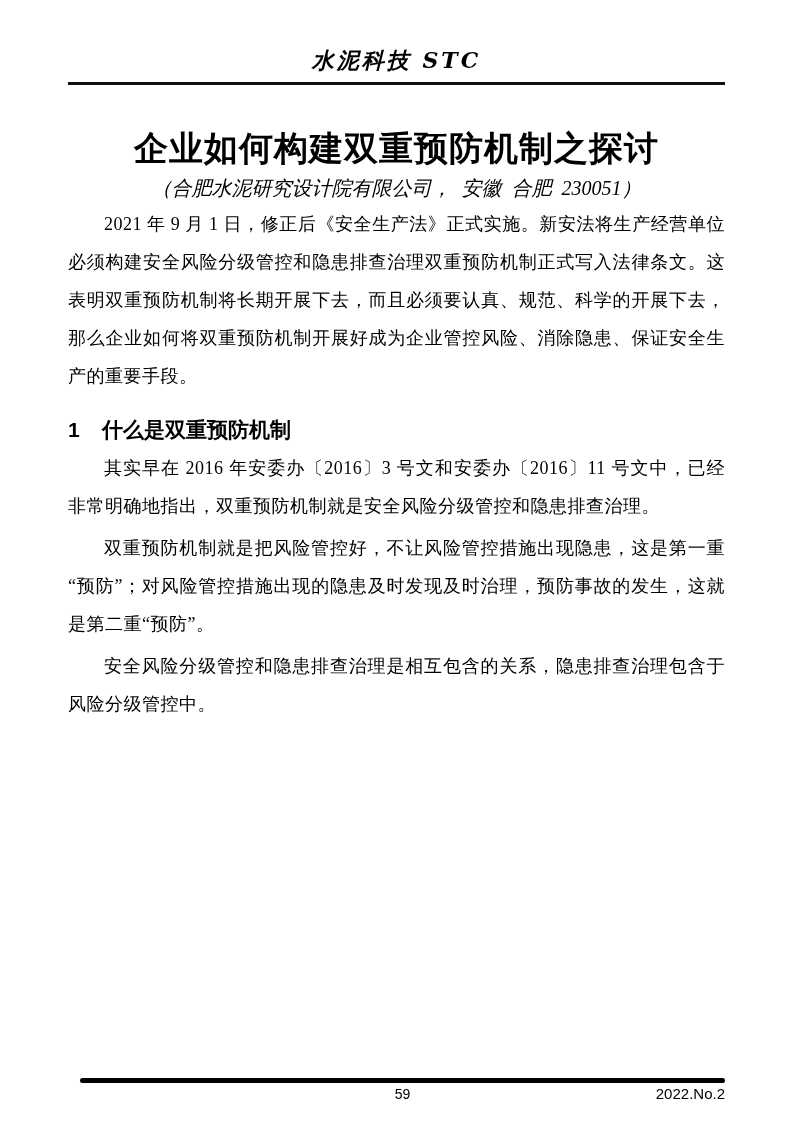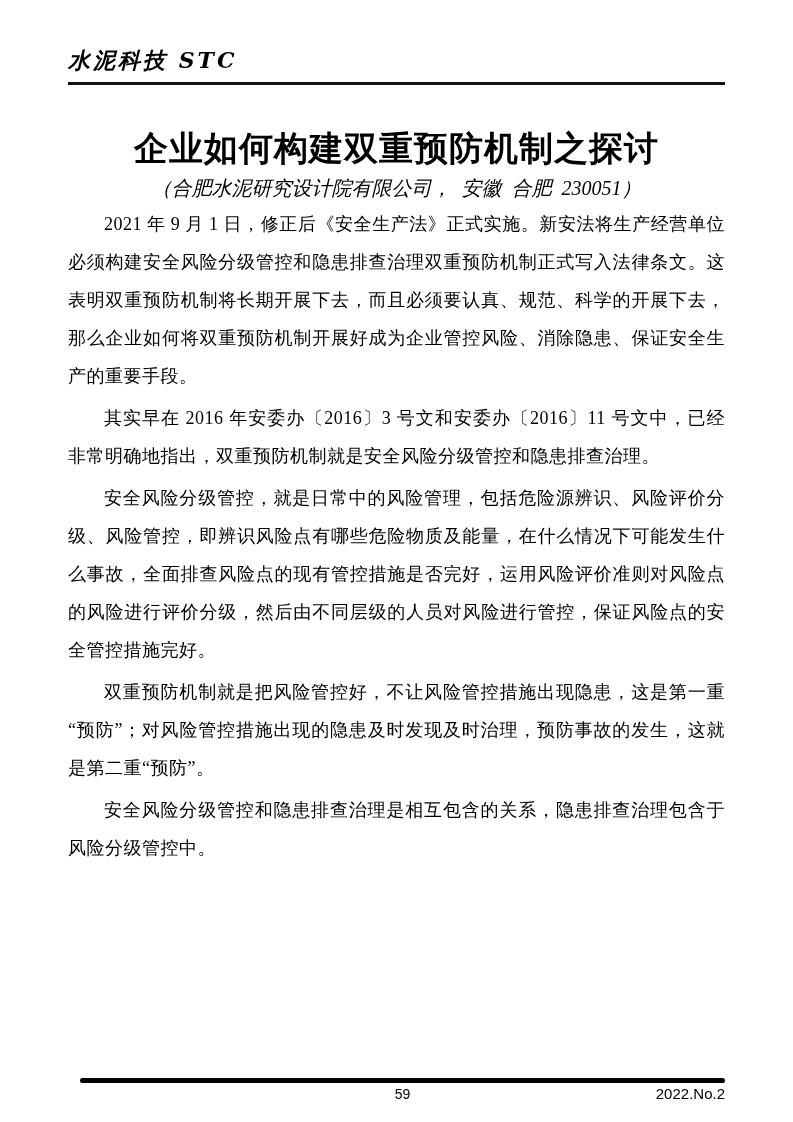--- a/index.html
+++ b/index.html
@@ -17,21 +17,21 @@
     font-family: "Liberation Serif", "DejaVu Serif", serif;
   }
   .content {
     position: absolute;
     left: 68px;
     right: 68px;
     top: 0;
   }
   .journal-title {
     margin-top: 46px;
-    text-align: left;
+    text-align: center;
     font-family: "DejaVu Serif", "Liberation Serif", serif;
     font-style: italic;
     font-weight: 600;
     font-size: 22px;
     letter-spacing: 3px;
     line-height: 28px;
   }
   .header-rule {
     margin-top: 8px;
     height: 3px;
@@ -125,22 +125,24 @@
     <h1 class="article-title">企业如何构建双重预防机制之探讨</h1>
 
 
     <div class="affiliation">（合肥水泥研究设计院有限公司，  安徽  合肥  230051）</div>
 
     <section>
       <p class="body-par">2021 年 9 月 1 日，修正后《安全生产法》正式实施。新安法将生产经营单位必须构建安全风险分级管控和隐患排查治理双重预防机制正式写入法律条文。这表明双重预防机制将长期开展下去，而且必须要认真、规范、科学的开展下去，那么企业如何将双重预防机制开展好成为企业管控风险、消除隐患、保证安全生产的重要手段。</p>
     </section>
 
     <section>
+      <h2 class="section-heading">
+        <span class="num">1</span><span>什么是双重预防机制</span>
+      </h2>
       <p class="body-par">其实早在 2016 年安委办〔2016〕3 号文和安委办〔2016〕11 号文中，已经非常明确地指出，双重预防机制就是安全风险分级管控和隐患排查治理。</p>
-      <p class="body-par">安全风险分级管控，就是日常中的风险管理，包括危险源辨识、风险评价分级、风险管控，即辨识风险点有哪些危险物质及能量，在什么情况下可能发生什么事故，全面排查风险点的现有管控措施是否完好，运用风险评价准则对风险点的风险进行评价分级，然后由不同层级的人员对风险进行管控，保证风险点的安全管控措施完好。</p>
       <p class="body-par">双重预防机制就是把风险管控好，不让风险管控措施出现隐患，这是第一重“预防”；对风险管控措施出现的隐患及时发现及时治理，预防事故的发生，这就是第二重“预防”。</p>
       <p class="body-par">安全风险分级管控和隐患排查治理是相互包含的关系，隐患排查治理包含于风险分级管控中。</p>
     </section>
   </div>
 
   <div class="footer">
     <div class="footer-rule"></div>
     <div class="footer-row">
       <div class="page-number">59</div>
       <div class="issue">2022.No.2</div>

